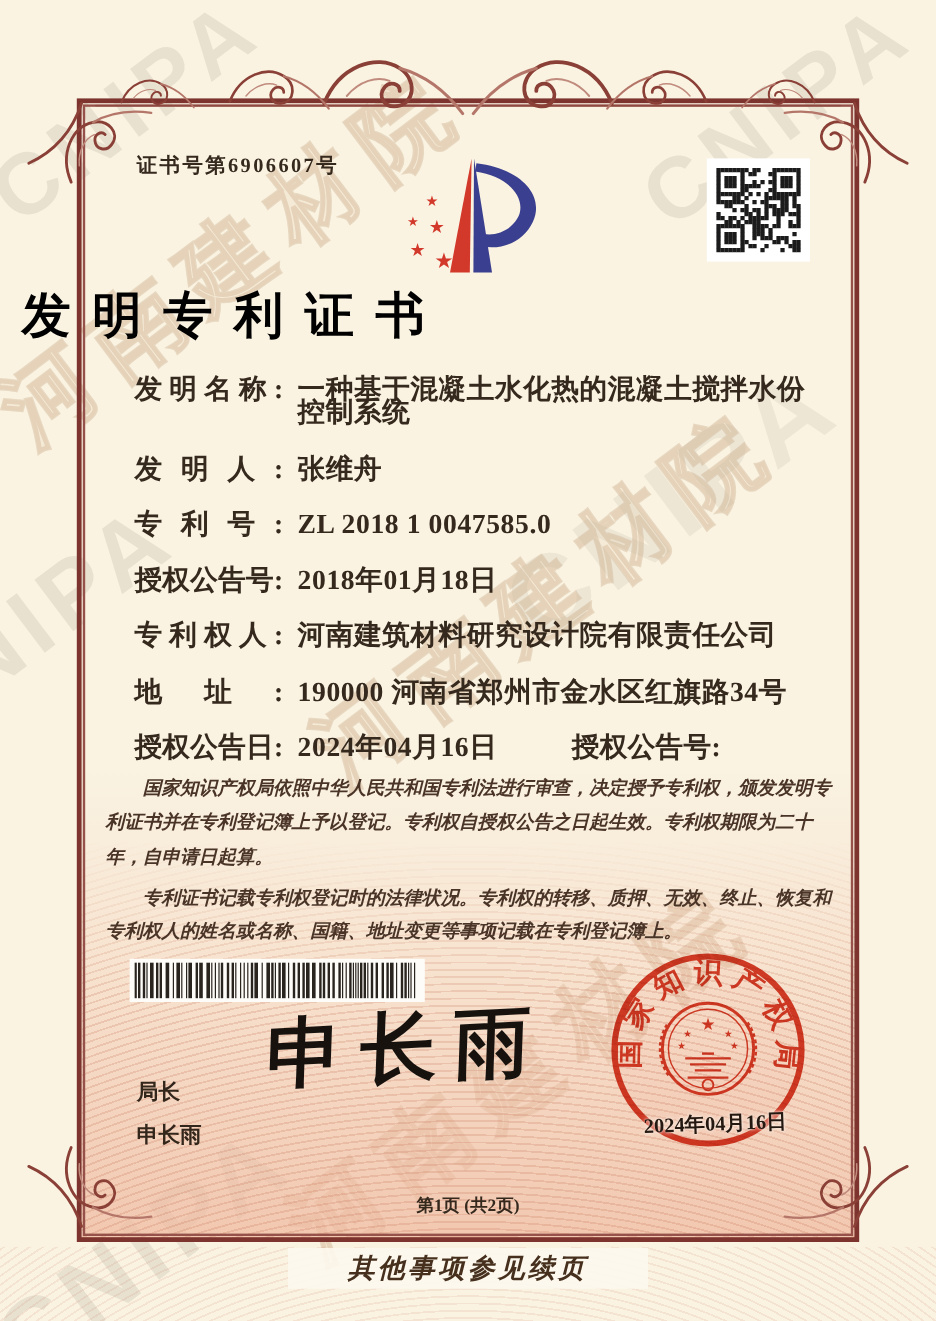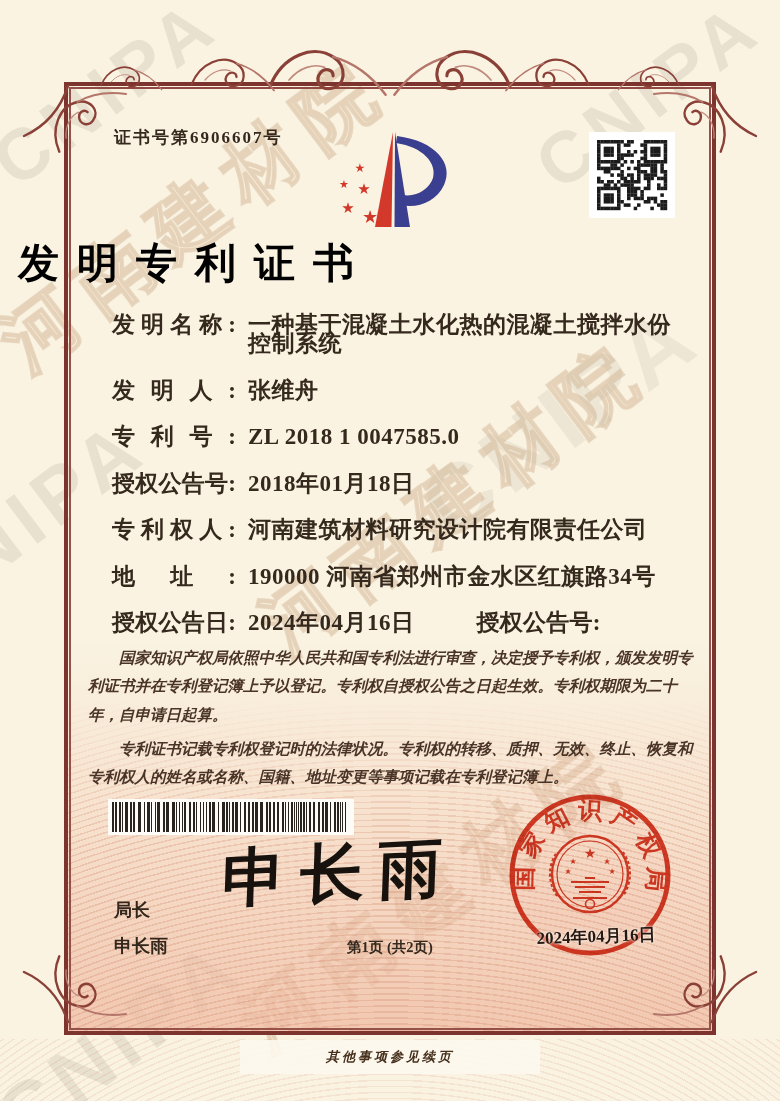--- a/index.html
+++ b/index.html
@@ -47,24 +47,24 @@
     font-style:italic; font-weight:600; color:#4a3427; z-index:2;}
   .paras p{margin:0 0 6px 0; text-indent:2em;}
   .barcode-box{position:absolute; left:108px; top:799px; width:246px; height:36px; background:#fdfcf8; z-index:2; padding:3px 4px; box-sizing:border-box;}
   .signer{position:absolute; left:114px; top:892px; font-size:18px; font-weight:bold; line-height:36px; z-index:2; color:#33261b;}
   .signature{position:absolute; left:222px; top:830px; font-size:64px; font-weight:bold; letter-spacing:14px;
     color:#17120e; transform:rotate(-3deg) skewX(-5deg); z-index:2;}
   .seal{position:absolute; left:505px; top:790px; z-index:3; mix-blend-mode:multiply;}
   .seal-date{position:absolute; left:512px; top:925px; width:168px; text-align:center; font-size:17px; font-weight:bold;
     color:#241810; transform:rotate(-2deg); z-index:4;
     text-shadow:0 0 2px #fbeee4, 0 0 4px #fbeee4;}
-  .page-no{position:absolute; left:0; width:780px; top:938px; text-align:center; font-size:14.5px; font-weight:bold; z-index:2;}
+  .page-no{position:absolute; left:0; width:780px; top:995px; text-align:center; font-size:14.5px; font-weight:bold; z-index:2;}
   .note-strip{position:absolute; left:240px; top:1040px; width:300px; height:34px; background:rgba(253,248,238,0.9);
     display:flex; align-items:center; justify-content:center; z-index:2;}
-  .note{font-size:13px; font-weight:bold; font-style:italic; color:#46301d; letter-spacing:3px;}
+  .note{font-size:22px; font-weight:bold; font-style:italic; color:#46301d; letter-spacing:3px;}
 </style>
 </head>
 <body>
 
 <div class="page">
 
   <div class="wm wm-en" style="left:105px; top:92px; font-size:72px;">CNIPA</div>
   <div class="wm wm-en" style="left:648px; top:95px; font-size:72px;">CNIPA</div>
   <div class="wm wm-en" style="left:25px;  top:520px; font-size:78px;">CNIPA</div>
   <div class="wm wm-en" style="left:560px; top:420px; font-size:92px; color:rgba(150,138,120,0.12);">CNIPA</div>

